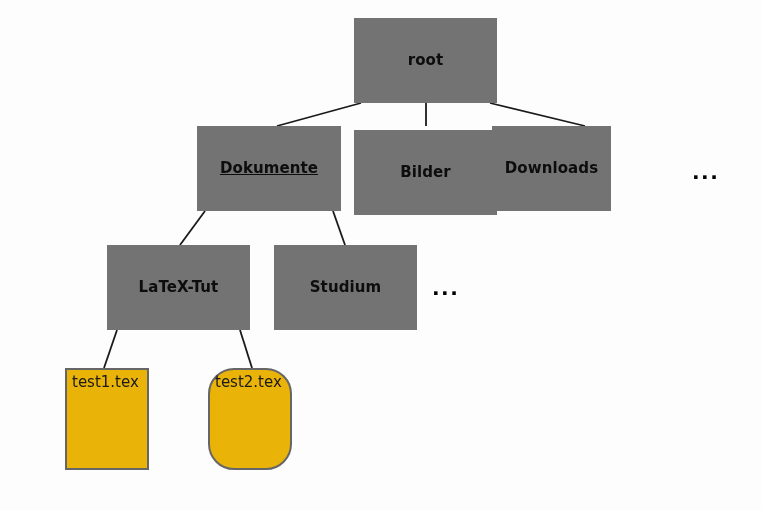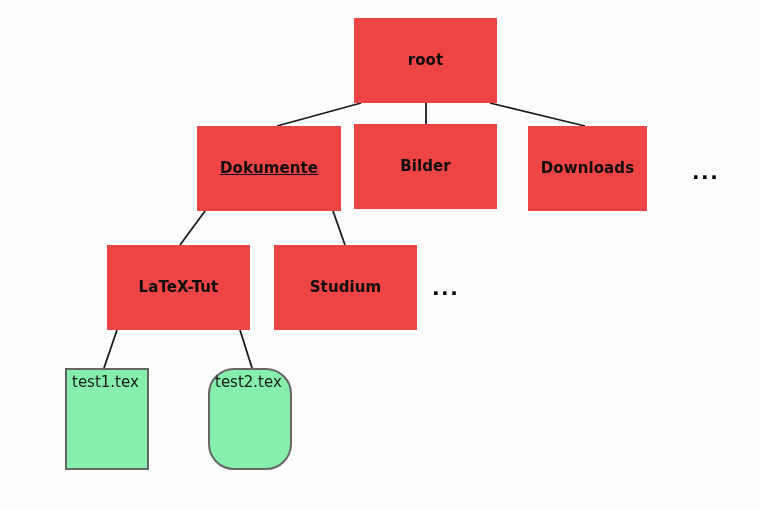--- a/index.html
+++ b/index.html
@@ -29,28 +29,28 @@
   .node {
     position: absolute;
     box-sizing: border-box;
     display: flex;
     align-items: center;
     justify-content: center;
     text-align: center;
     line-height: 1.15;
   }
   .node.folder {
-    background: #ef4444;
+    background: #737373;
     color: #0d0d0d;
     font-weight: bold;
     font-size: 15px;
     letter-spacing: 0.1px;
   }
   .node.file {
-    background: #86efac;
+    background: #eab308;
     border: 2px solid #666666;
     color: #1a1a1a;
     font-weight: normal;
     font-size: 15px;
     align-items: flex-start;
     justify-content: flex-start;
     padding: 4px 5px 0 5px;
   }
   .ellipsis {
     position: absolute;
@@ -75,24 +75,24 @@
       <line x1="117" y1="330" x2="104" y2="368" stroke="#1a1a1a" stroke-width="1.8" stroke-linecap="butt"></line>
       <line x1="240" y1="330" x2="252" y2="368" stroke="#1a1a1a" stroke-width="1.8" stroke-linecap="butt"></line>
     </svg>
   <div id="nodes-layer">
       <div class="node folder" style="left: 354px; top: 18px; width: 143px; height: 85px;">
         <span>root</span>
       </div>
       <div class="node folder" style="left: 197px; top: 126px; width: 144px; height: 85px; text-decoration: underline;">
         <span>Dokumente</span>
       </div>
-      <div class="node folder" style="left: 354px; top: 124px; width: 143px; height: 85px;">
+      <div class="node folder" style="left: 354px; top: 130px; width: 143px; height: 85px;">
         <span>Bilder</span>
       </div>
-      <div class="node folder" style="left: 528px; top: 126px; width: 119px; height: 85px;">
+      <div class="node folder" style="left: 492px; top: 126px; width: 119px; height: 85px;">
         <span>Downloads</span>
       </div>
       <div class="node folder" style="left: 107px; top: 245px; width: 143px; height: 85px;">
         <span>LaTeX-Tut</span>
       </div>
       <div class="node folder" style="left: 274px; top: 245px; width: 143px; height: 85px;">
         <span>Studium</span>
       </div>
       <div class="node file" style="left: 65px; top: 368px; width: 84px; height: 102px;">
         <span>test1.tex</span>

